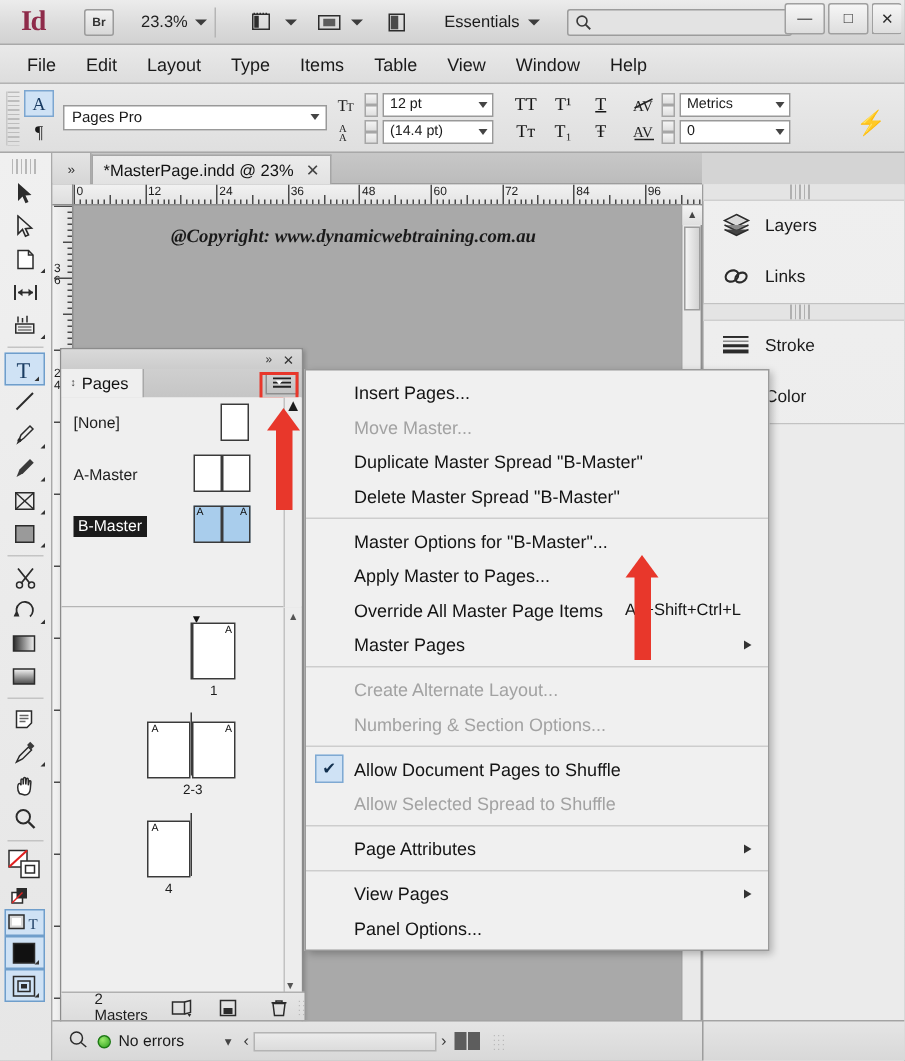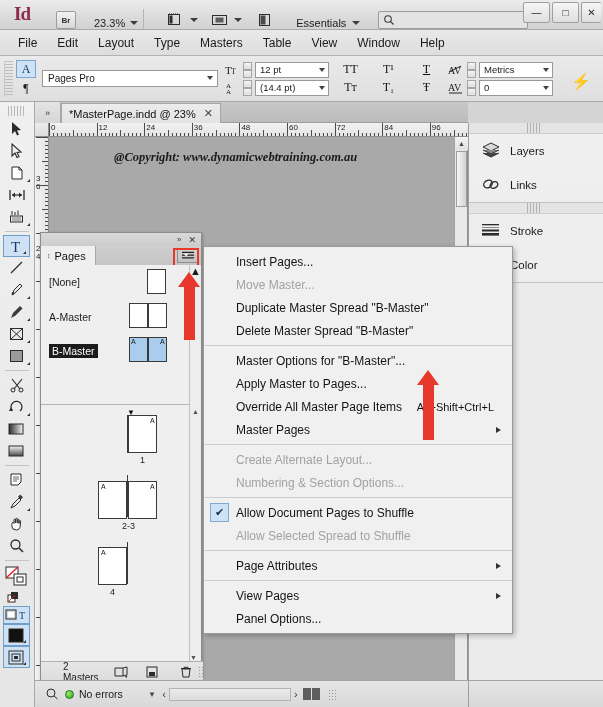--- a/index.html
+++ b/index.html
@@ -17,21 +17,21 @@
     position: relative;
     width: 603px; height: 707px;
     background: #d4d4d4;
   }
 
   
   .titlebar {
     position: absolute; left: 0; top: 0; width: 603px; height: 30px;
     background: linear-gradient(#ececec, #dcdcdc 55%, #d2d2d2);
     border-bottom: 1px solid #a9a9a9;
-    display: flex; align-items: flex-end;
+    display: flex; align-items: center;
   }
   .id-logo {
     width: 44px; height: 30px; display: flex; align-items: center; justify-content: center;
     font-family: "Liberation Serif", serif;
     font-size: 19px; font-weight: bold; color: #8e2b4a; letter-spacing: -1px;
   }
   .tb-sep { width: 1px; height: 20px; background: #b5b5b5; margin: 0 5px; }
   .br-btn {
     width: 20px; height: 18px; border: 1px solid #9b9b9b; border-radius: 2px;
     background: linear-gradient(#f2f2f2,#d8d8d8);
@@ -95,21 +95,21 @@
   .glyphbtn { width: 16px; height: 16px; display: flex; align-items: center; justify-content: center;
     font-family: "Liberation Serif", serif; font-size: 12px; color: #222; }
   .spinner { display: flex; flex-direction: column; width: 9px; height: 16px; }
   .spinner i { flex: 1; border: 1px solid #a6a6a6; background: linear-gradient(#f4f4f4,#dfdfdf);
     display: block; font-size: 0; }
   .ssel { width: 74px; height: 16px; border: 1px solid #999; background: #fff;
     display: flex; align-items: center; padding-left: 4px; font-size: 9.5px; position: relative; }
   .ssel .dd { position: absolute; right: 3px; top: 5px; width: 0; height: 0;
     border-left: 3.5px solid transparent; border-right: 3.5px solid transparent; border-top: 4px solid #444; }
   .typecol { display: flex; flex-direction: column; gap: 3px; margin-left: 12px; }
-  .typerow { display: flex; gap: 19px; }
+  .typerow { display: flex; gap: 6px; }
   .tbtn { width: 19px; height: 15px; display: flex; align-items: center; justify-content: center;
     font-family: "Liberation Serif", serif; font-size: 12px; color: #151515; }
   .kerncol { display: flex; flex-direction: column; gap: 2px; margin-left: 12px; }
   .kernrow { display: flex; align-items: center; gap: 3px; }
   .lightning { position: absolute; right: 12px; top: 16px; font-size: 16px; color: #3c3c3c; }
 
   
   .toolbox {
     position: absolute; left: 0; top: 102px; width: 35px; height: 605px;
     background: linear-gradient(#f0f0f0,#e6e6e6);
@@ -350,21 +350,21 @@
       <div class="win-btn">□</div>
       <div class="win-btn" style="border-right:none;width:20px">✕</div>
     </div>
   </div>
 
   <div class="menubar">
     <div class="mi">File</div>
     <div class="mi">Edit</div>
     <div class="mi">Layout</div>
     <div class="mi">Type</div>
-    <div class="mi">Masters</div>
+    <div class="mi">Items</div>
     <div class="mi">Table</div>
     <div class="mi">View</div>
     <div class="mi">Window</div>
     <div class="mi">Help</div>
   </div>
 
   <div class="ctrlbar">
     <div class="grip"></div>
     <div class="apbtns">
       <div class="apbtn sel">A</div>

